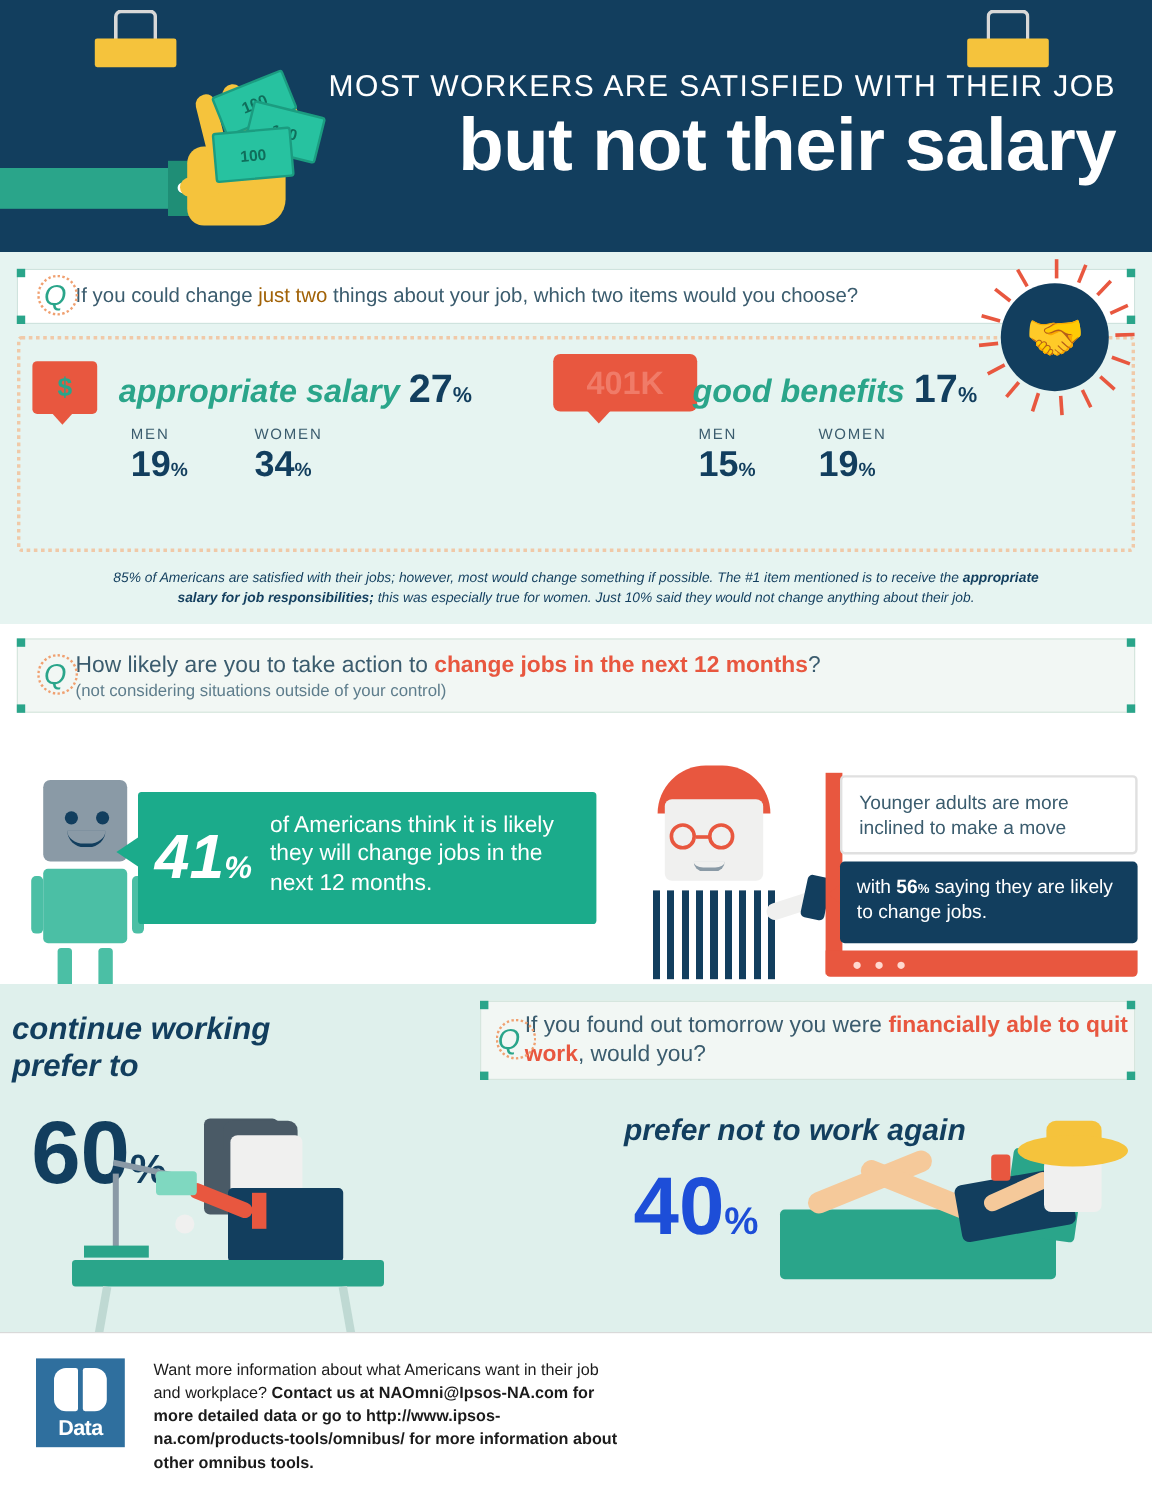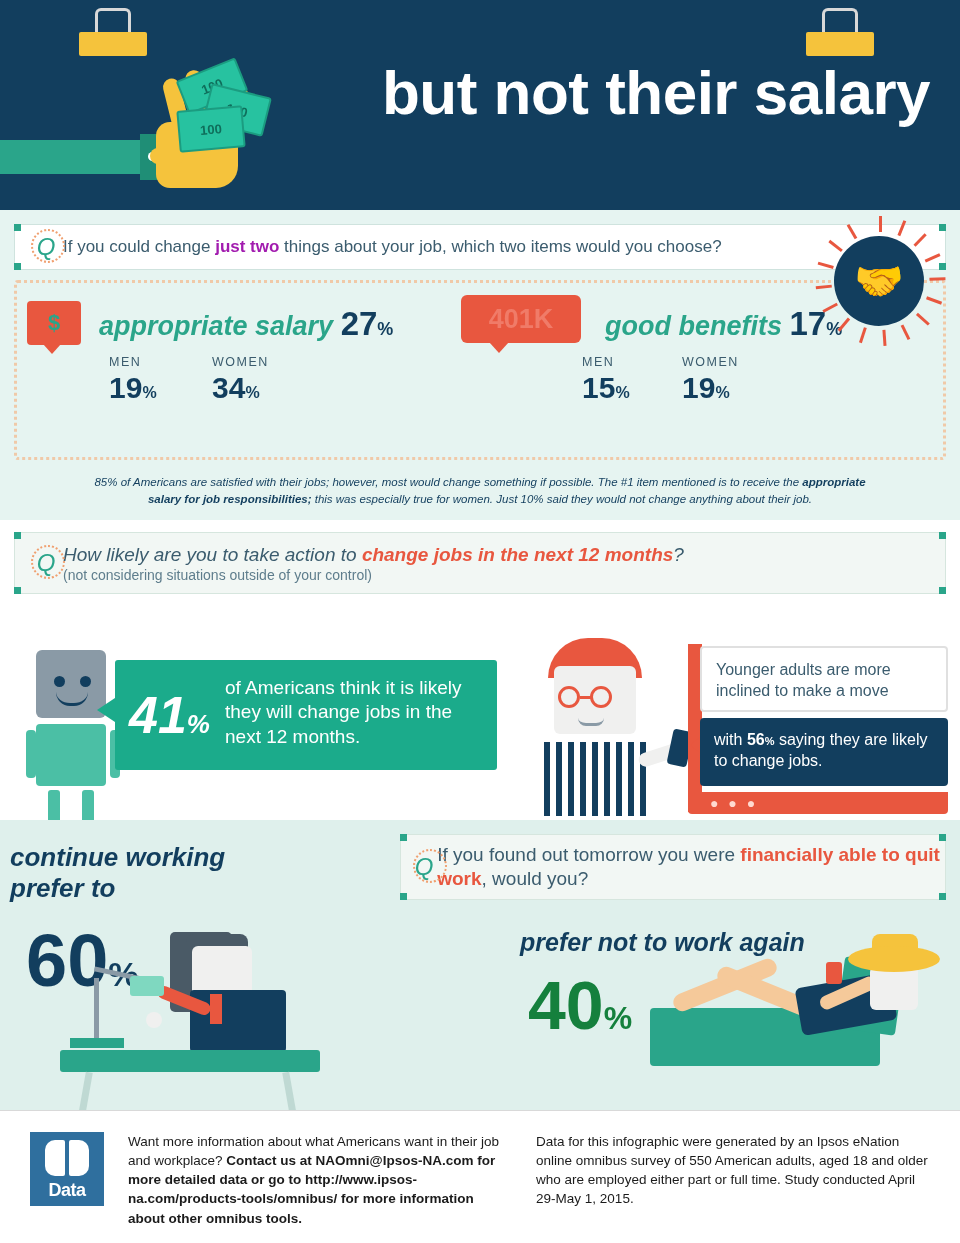--- a/index.html
+++ b/index.html
@@ -110,21 +110,21 @@
     position: relative;
   }
   .qmark::before {
     content: "";
     position: absolute; left: 2px; top: -4px;
     width: 30px; height: 30px;
     border-radius: 50%;
     border: 2px dotted #f0a070;
   }
   .qtext { font-size: 17px; color: #3b5c6e; }
-  .qtext b { color: #a21caf; font-weight: bold; }
+  .qtext b { color: #a16207; font-weight: normal; }
   .corner { position: absolute; width: 7px; height: 7px; background: #2aa58a; }
   .c-tl { left: -1px; top: -1px; } .c-tr { right: -1px; top: -1px; }
   .c-bl { left: -1px; bottom: -1px; } .c-br { right: -1px; bottom: -1px; }
 
   .dotted-box {
     margin-top: 10px;
     border: 3px dotted #f0c9a8;
     border-radius: 4px;
     height: 180px;
     position: relative;
@@ -187,21 +187,21 @@
     line-height: 1.45;
     text-align: center;
     padding: 0 70px;
     font-style: italic;
   }
   .footnote b { font-weight: bold; }
 
   
   .sec2 { position: relative; background: #ffffff; padding: 12px 14px 0 14px; height: 300px; }
   .qbar2 { background: #f2f7f4; border: 1px solid #d6e6de; height: 62px; padding-left: 14px; display: flex; align-items: center; position: relative; }
-  .q2text { font-size: 19px; color: #3b5c6e; line-height: 1.25; font-style: italic; }
+  .q2text { font-size: 19px; color: #3b5c6e; line-height: 1.25; }
   .q2text b { color: #e8573f; }
   .q2sub { font-size: 14px; color: #5e7d8c; }
 
   .teal-callout {
     position: absolute; left: 115px; top: 140px;
     width: 382px; height: 110px;
     background: #1bab8b; border-radius: 3px;
     color: #ffffff;
     padding: 16px 18px 0 110px;
     font-size: 19px; line-height: 1.28;
@@ -291,21 +291,21 @@
     background: #f2f7f4; border: 1px solid #d6e6de;
     display:flex; align-items:center; padding-left: 10px;
   }
   .q3text { font-size: 19px; color: #3b5c6e; line-height: 1.26; }
   .q3text b { color: #e8573f; }
 
   .prefer-not {
     position: absolute; left: 520px; top: 108px;
     color: #123e5e; font-style: italic; font-weight: bold; font-size: 25px;
   }
-  .big40 { position: absolute; left: 528px; top: 146px; color: #15803d; font-size: 68px; font-weight: bold; }
+  .big40 { position: absolute; left: 528px; top: 146px; color: #1d4ed8; font-size: 68px; font-weight: bold; }
   .big40 .sm { font-size: 32px; }
 
   
   .deskguy { position: absolute; left: 60px; top: 100px; width: 300px; height: 180px; }
   .dg-desk { position: absolute; left: 0; top: 130px; width: 260px; height: 22px; background: #2aa58a; border-radius: 3px; }
   .dg-leg { position: absolute; top: 152px; width: 7px; height: 44px; background: #bfd9d3; }
   .dg-leg1 { left: 22px; transform: rotate(10deg); } .dg-leg2 { left: 226px; transform: rotate(-10deg); }
   .dg-lamp-base { position: absolute; left: 10px; top: 118px; width: 54px; height: 10px; background: #2aa58a; }
   .dg-lamp-pole { position: absolute; left: 34px; top: 58px; width: 5px; height: 62px; background: #8a9aa6; }
   .dg-lamp-arm { position: absolute; left: 34px; top: 52px; width: 54px; height: 5px; background: #8a9aa6; transform: rotate(12deg); }
@@ -376,20 +376,21 @@
     <div class="finger f2"></div>
     <div class="finger f3"></div>
     <div class="finger f4"></div>
     <div class="thumb"></div>
     <div class="bill bill1">100</div>
     <div class="bill bill2">100</div>
     <div class="bill bill3">100</div>
   </div>
 
   <div class="header-title-wrap">
+    <div class="header-line1">MOST WORKERS ARE SATISFIED WITH THEIR JOB</div>
     <div class="header-line2">but not their salary</div>
   </div>
 </div>
 
 <div class="sec1">
   <div class="qbar">
     <div class="corner c-tl"></div>
     <div class="corner c-tr"></div>
     <div class="corner c-bl"></div>
     <div class="corner c-br"></div>
@@ -409,21 +410,21 @@
     </div>
     <div class="sub" style="left:92px; top:72px; width:70px;">
       <div class="cap">MEN</div>
       <div class="val"><span>19</span><span class="sm">%</span></div>
     </div>
     <div class="sub" style="left:195px; top:72px; width:90px;">
       <div class="cap">WOMEN</div>
       <div class="val"><span>34</span><span class="sm">%</span></div>
     </div>
 
-    <div class="item-label" style="left:560px; top:22px;margin-left:28px;">
+    <div class="item-label" style="left:560px; top:22px;">
       <span>good benefits</span>
       <span class="item-pct"><span>17</span><span class="sm">%</span></span>
     </div>
     <div class="sub" style="left:565px; top:72px; width:70px;">
       <div class="cap">MEN</div>
       <div class="val"><span>15</span><span class="sm">%</span></div>
     </div>
     <div class="sub" style="left:665px; top:72px; width:90px;">
       <div class="cap">WOMEN</div>
       <div class="val"><span>19</span><span class="sm">%</span></div>
@@ -566,14 +567,13 @@
   <div class="ipsos-logo">
     <div class="faces">
       <div class="face fl"></div>
       <div class="face fr"></div>
     </div>
     <div class="word">Data</div>
   </div>
   <div class="foot-col1">
     <span>Want more information about what Americans want in their job and workplace? </span><b>Contact us at NAOmni@Ipsos-NA.com for more detailed data or go to http://www.ipsos-na.com/products-tools/omnibus/ for more information about other omnibus tools.</b>
   </div>
-  <div class="foot-col2">Data for this infographic were generated by an Ipsos eNation online omnibus survey of 550 American adults, aged 18 and older who are employed either part or full time. Study conducted April 29-May 1, 2015.</div>
 </div>
 
 </body></html>

